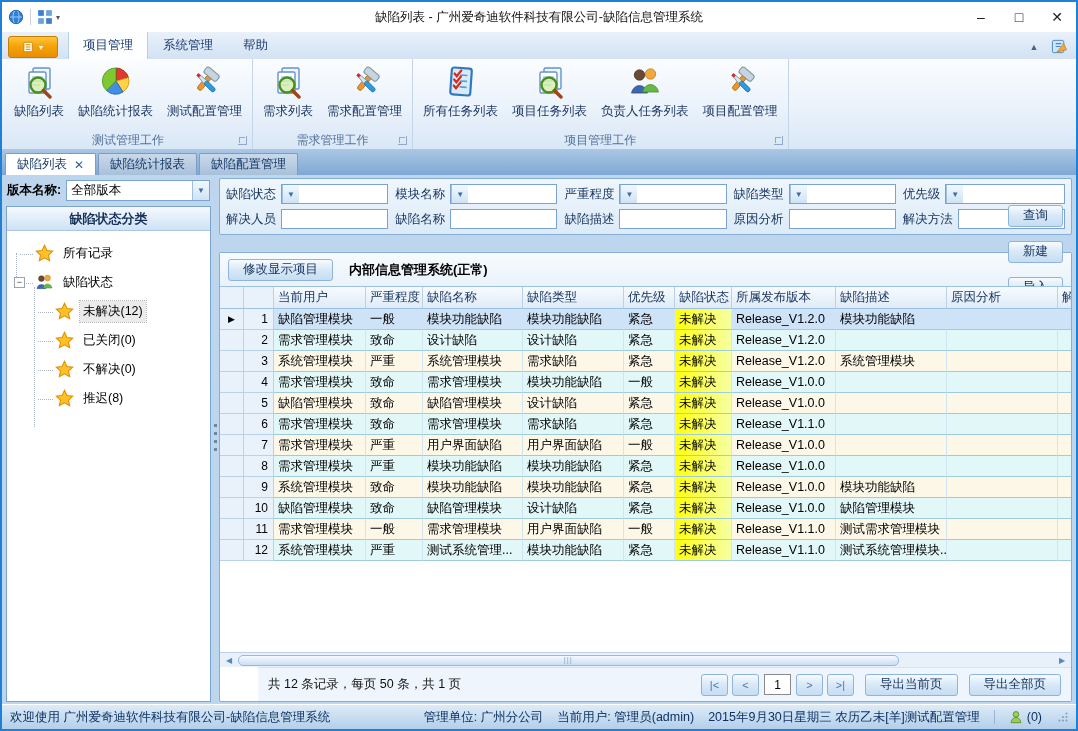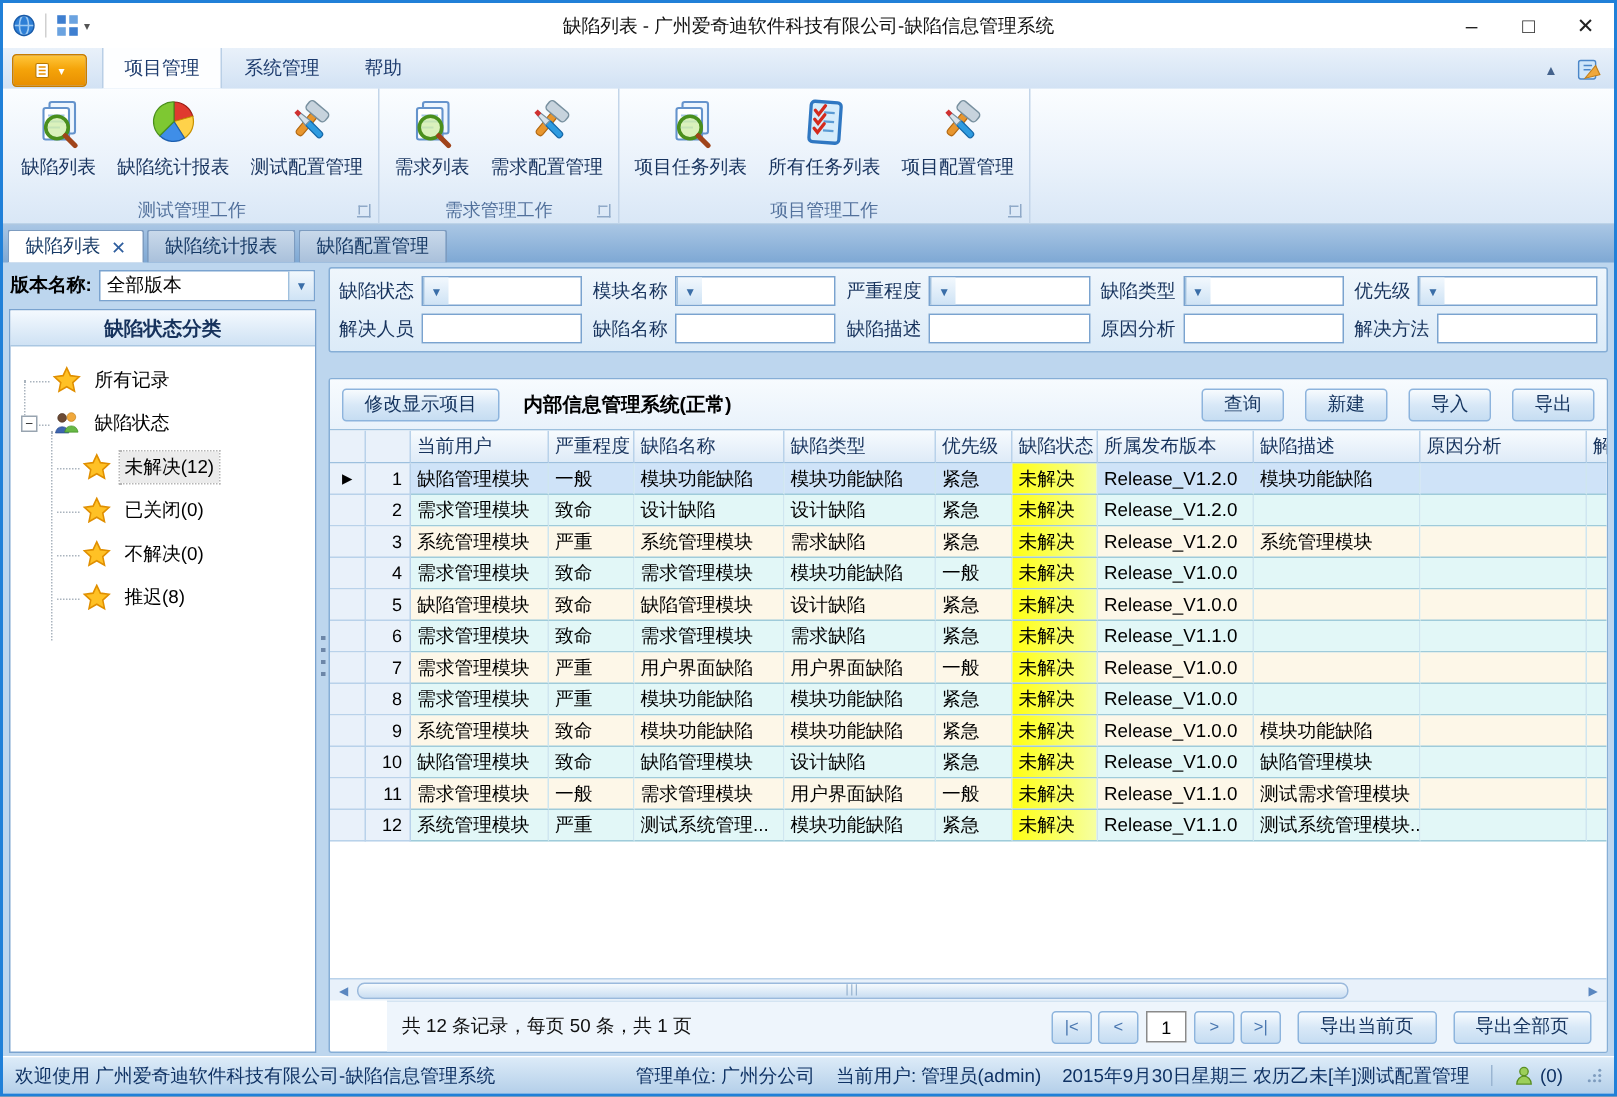--- a/index.html
+++ b/index.html
@@ -103,21 +103,21 @@
   .f-input { flex:1; height:20px; background:#fff; border:1px solid #7aa3cf; display:flex; min-width:0; }
 
   .work-panel { flex:1; margin-top:17px; border:1px solid #86aed6; border-radius:2px; background:#fff;
                 display:flex; flex-direction:column; min-height:0; }
   .toolbar { height:33px; display:flex; align-items:center; padding:0 8px; flex:none;
              background:linear-gradient(#f7fbfe,#e9f2fb); }
   .btn { height:22px; padding:0 14px; background:linear-gradient(#f7fbfe,#d8e8f7 50%,#c6ddf2);
          border:1px solid #8db4dd; border-radius:3px; font-size:12.5px; color:#14335e;
          font-family:inherit; white-space:nowrap; }
   .sys-title { font-weight:bold; font-size:13px; color:#000; margin-left:16px; }
-  .tb-actions { margin-left:auto; display:flex; gap:14px; }
+  .tb-actions { margin-left:auto; display:flex; gap:14px;flex-direction:column; }
 
   .tablewrap { flex:1; overflow:hidden; border-top:1px solid #9dc0de; min-height:0; background:#fff; }
   .thead { display:flex; height:22px; background:linear-gradient(#f7fbfe,#ddeaf7); }
   .hcell { flex:none; border-right:1px solid #b9d2ea; border-bottom:1px solid #9dc0de; font-size:12.5px;
            color:#16325c; display:flex; align-items:center; padding-left:4px; overflow:hidden; white-space:nowrap; }
   .trow { display:flex; height:21px; }
   .icell { width:24px; flex:none; background:#e9f1fa; border-right:1px solid #b9d2ea; border-bottom:1px solid #b9d2ea;
            display:flex; align-items:center; justify-content:center; font-size:9px; color:#000; }
   .ncell { width:30px; flex:none; background:#e9f1fa; border-right:1px solid #b9d2ea; border-bottom:1px solid #b9d2ea;
            font-size:12px; display:flex; align-items:center; justify-content:flex-end; padding-right:5px; }
@@ -292,43 +292,52 @@
         </div>
         <div class="rg-footer">
           <span>需求管理工作</span>
           <span class="dialog-launcher"></span>
         </div>
       </div>
       <div class="ribbon-group">
         <div class="rg-buttons">
           <div class="ribbon-btn">
             <div class="rbtn-icon"><svg viewBox="0 0 34 34">
-                <rect x="11" y="3" width="17" height="21" rx="1.5" fill="#eef6fe" stroke="#6493cc" stroke-width="1.4"></rect>
-                <rect x="7" y="7" width="17" height="21" rx="1.5" fill="#ffffff" stroke="#6493cc" stroke-width="1.4"></rect>
-                <line x1="10" y1="12" x2="21" y2="12" stroke="#a9c8e8" stroke-width="1.4"></line>
-                <line x1="10" y1="16" x2="21" y2="16" stroke="#a9c8e8" stroke-width="1.4"></line>
-                <line x1="10" y1="20" x2="18" y2="20" stroke="#a9c8e8" stroke-width="1.4"></line>
-                <circle cx="16" cy="20" r="7.5" fill="#cdeca6" fill-opacity="0.75" stroke="#4a8f1d" stroke-width="2.4"></circle>
-                <line x1="21.5" y1="25.5" x2="28" y2="32" stroke="#a0441a" stroke-width="3.4" stroke-linecap="round"></line>
-              </svg></div>
-            <div class="rbtn-label">项目任务列表</div>
-          </div>
-          <div class="ribbon-btn">
-            <div class="rbtn-icon"><svg viewBox="0 0 34 34">
                 <g transform="rotate(4 17 17)">
                   <rect x="7" y="3" width="20" height="27" rx="2.5" fill="#d6ecfb" stroke="#2f77c2" stroke-width="2.2"></rect>
                   <line x1="16" y1="10" x2="23" y2="10" stroke="#5b9bd4" stroke-width="1.6"></line>
                   <line x1="16" y1="16" x2="23" y2="16" stroke="#5b9bd4" stroke-width="1.6"></line>
                   <line x1="16" y1="22" x2="23" y2="22" stroke="#5b9bd4" stroke-width="1.6"></line>
                   <path d="M10 9 l2.4 2.6 L16.5 5.5" fill="none" stroke="#d42a1e" stroke-width="2.2" stroke-linecap="round"></path>
                   <path d="M10 15 l2.4 2.6 L16.5 11.5" fill="none" stroke="#d42a1e" stroke-width="2.2" stroke-linecap="round"></path>
                   <path d="M10 21 l2.4 2.6 L16.5 17.5" fill="none" stroke="#d42a1e" stroke-width="2.2" stroke-linecap="round"></path>
                 </g>
               </svg></div>
             <div class="rbtn-label">所有任务列表</div>
+          </div>
+          <div class="ribbon-btn">
+            <div class="rbtn-icon"><svg viewBox="0 0 34 34">
+                <rect x="11" y="3" width="17" height="21" rx="1.5" fill="#eef6fe" stroke="#6493cc" stroke-width="1.4"></rect>
+                <rect x="7" y="7" width="17" height="21" rx="1.5" fill="#ffffff" stroke="#6493cc" stroke-width="1.4"></rect>
+                <line x1="10" y1="12" x2="21" y2="12" stroke="#a9c8e8" stroke-width="1.4"></line>
+                <line x1="10" y1="16" x2="21" y2="16" stroke="#a9c8e8" stroke-width="1.4"></line>
+                <line x1="10" y1="20" x2="18" y2="20" stroke="#a9c8e8" stroke-width="1.4"></line>
+                <circle cx="16" cy="20" r="7.5" fill="#cdeca6" fill-opacity="0.75" stroke="#4a8f1d" stroke-width="2.4"></circle>
+                <line x1="21.5" y1="25.5" x2="28" y2="32" stroke="#a0441a" stroke-width="3.4" stroke-linecap="round"></line>
+              </svg></div>
+            <div class="rbtn-label">项目任务列表</div>
+          </div>
+          <div class="ribbon-btn">
+            <div class="rbtn-icon"><svg viewBox="0 0 34 34">
+                <circle cx="11.5" cy="10" r="5.2" fill="#6b4a35" stroke="#4a3122" stroke-width="0.8"></circle>
+                <path d="M3.5 28 a8.2 9.5 0 0 1 16 0 Z" fill="#3f66b0" stroke="#2a4a88" stroke-width="0.8"></path>
+                <circle cx="22.5" cy="9" r="5.2" fill="#f0a83c" stroke="#c07f1a" stroke-width="0.8"></circle>
+                <path d="M14.5 27 a8.2 9.5 0 0 1 16 0 Z" fill="#67b846" stroke="#3f8f22" stroke-width="0.8"></path>
+              </svg></div>
+            <div class="rbtn-label">负责人任务列表</div>
           </div>
           <div class="ribbon-btn">
             <div class="rbtn-icon"><svg viewBox="0 0 34 34">
                 <g transform="rotate(40 17 17)">
                   <rect x="14.5" y="9" width="5" height="18" rx="2.2" fill="#e8962e" stroke="#b56a12" stroke-width="0.8"></rect>
                   <rect x="9" y="3" width="16" height="7.5" rx="2.5" fill="#c7d3dd" stroke="#78909f"></rect>
                 </g>
                 <g transform="rotate(-45 17 17)">
                   <rect x="15" y="16" width="4.4" height="14" rx="2" fill="#2e9be0" stroke="#1668a8" stroke-width="0.8"></rect>
                   <polygon points="15,17 19.4,17 18.4,8 16,8" fill="#d8e2ea" stroke="#78909f" stroke-width="0.8"></polygon>

